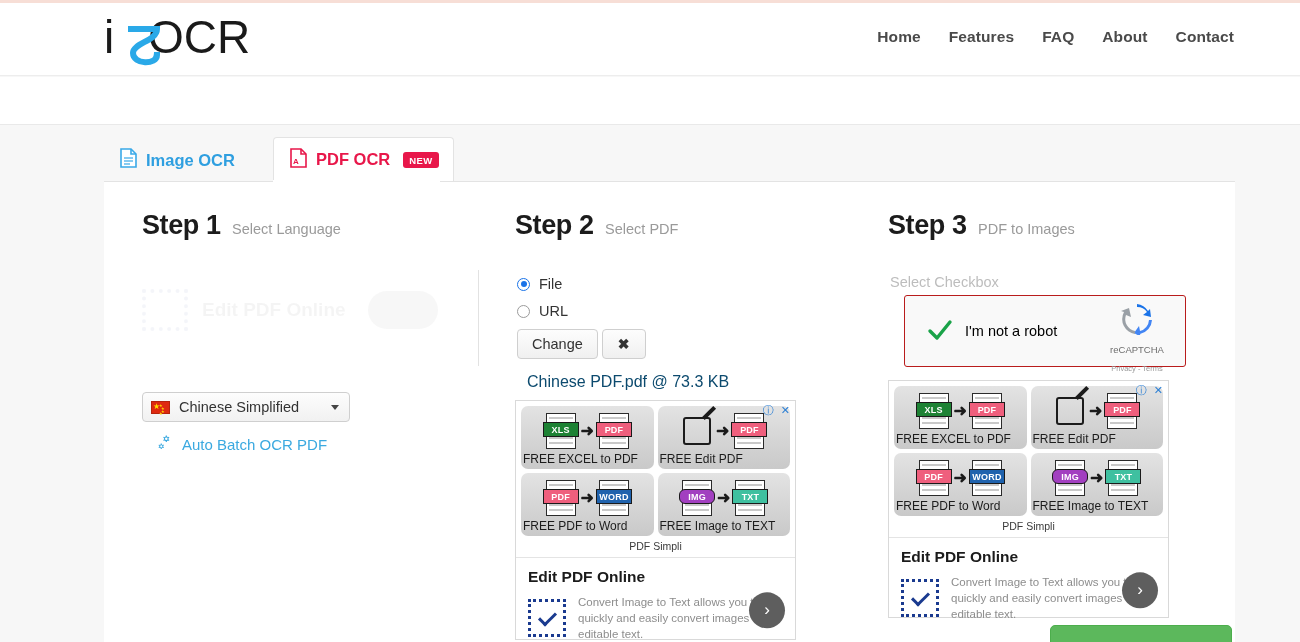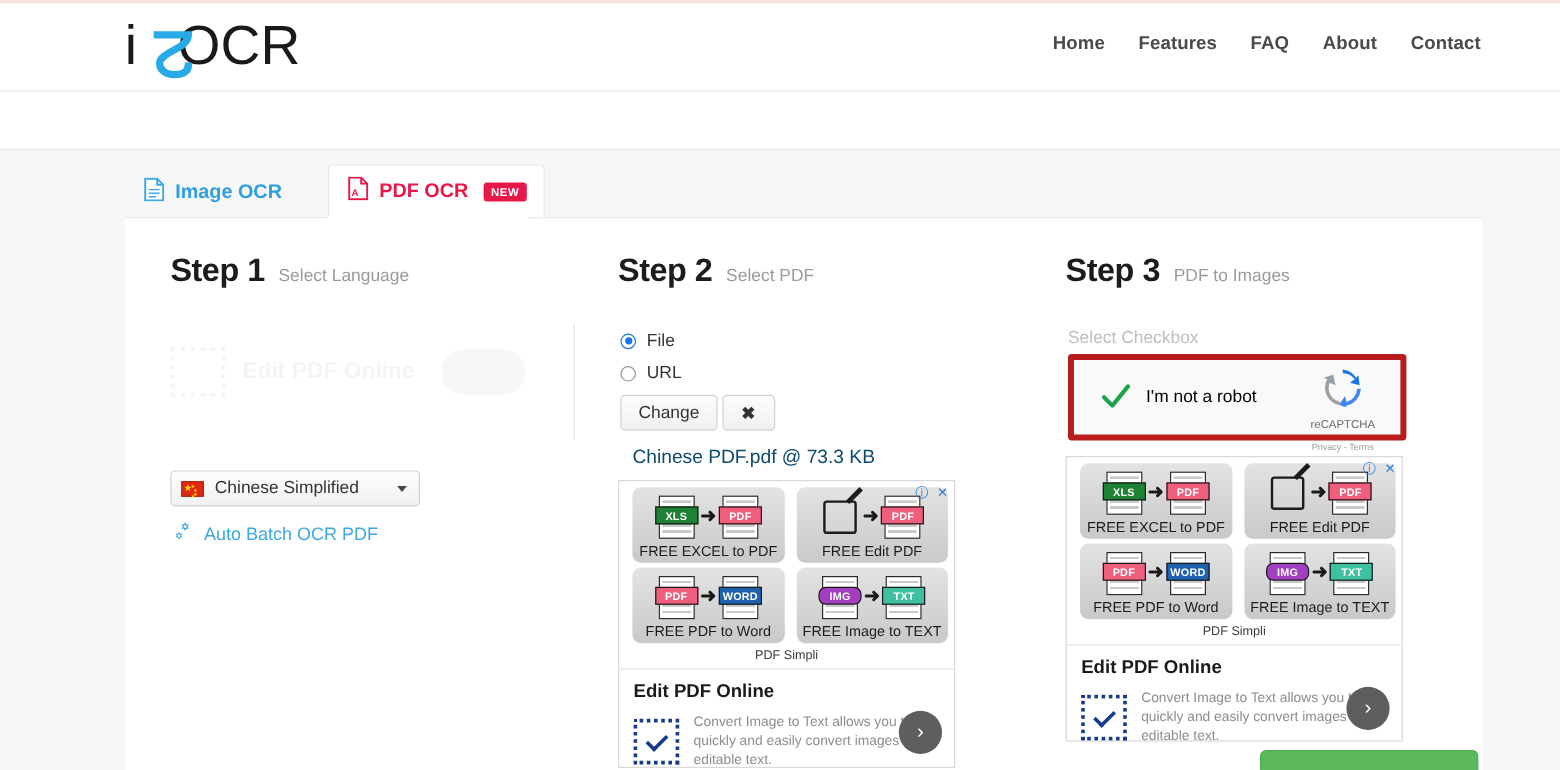--- a/index.html
+++ b/index.html
@@ -89,21 +89,21 @@
   .flag .s2 { left:7px; top:0px; font-size:4px; }
   .flag .s3 { left:9px; top:3px; font-size:4px; }
   .flag .s4 { left:9px; top:6px; font-size:4px; }
   .flag .s5 { left:7px; top:8px; font-size:4px; }
   .caret {
     position:absolute; right:10px; top:12px;
     width:0; height:0; border-left:4px solid transparent;
     border-right:4px solid transparent; border-top:5px solid #444;
   }
   .batchlink {
-    position:absolute; left:4px; top:253px;
+    position:absolute; left:16px; top:253px;
     display:flex; align-items:center; gap:7px;
     font-size:15px; color:#3ba9e0; cursor:pointer;
   }
   .gears { color:#3ba9e0; font-size:16px; line-height:1; }
 
   
   .radiorow { position:absolute; left:2px; display:flex; align-items:center; gap:9px; font-size:14.5px; color:#333; cursor:pointer;}
   .r-file { top:94px; }
   .r-url { top:121px; }
   .radio { width:13px; height:13px; border-radius:50%; border:1px solid #9b9b9b; background:#fff; position:relative; }
@@ -115,43 +115,43 @@
     background:linear-gradient(#fdfdfd,#f0f0f0); border:1px solid #cfcfcf;
     border-radius:4px; font-size:14.5px; color:#333; padding:6px 14px; cursor:pointer;
   }
   .gbtn.x { padding:6px 15px; font-weight:bold; font-size:14px; }
 
   .fileinfo { position:absolute; left:12px; top:191px; font-size:16px; color:#0c4a6e; white-space:nowrap; }
 
   
   .selectcb { position:absolute; left:2px; top:92px; font-size:14.5px; color:#bdbdbd; }
   .captcha {
-    position:absolute; left:2px; top:113px; width:282px; height:72px;
-    background:#f9f9f9; border:5px solid #b91c1c; border-radius:3px;
+    position:absolute; left:16px; top:113px; width:282px; height:72px;
+    background:#f9f9f9; border:1px solid #b91c1c; border-radius:3px;
     display:flex; align-items:center;
   }
   .checkmark { margin-left:22px; width:26px; height:26px; position:relative; }
   .checkmark svg { display:block; }
   .cap-label { font-size:14.5px; color:#000; margin-left:12px; }
   .cap-brand { position:absolute; right:10px; top:7px; width:76px; text-align:center; }
   .cap-logo { margin:0 auto; width:34px; height:34px; }
   .cap-name { font-size:9.5px; color:#6d6d6d; margin-top:1px; }
   .cap-terms { font-size:7.5px; color:#9a9a9a; margin-top:1px; }
 
   
   .adbox { position:absolute; background:#fff; border:1px solid #d9d9d9; }
   .ad2 { left:411px; top:218px; width:281px; height:240px; }
   .ad3 { left:784px; top:198px; width:281px; height:238px; }
 
   .adgrid { position:relative; width:100%; padding:5px 5px 0; }
   .adchoice { position:absolute; right:3px; top:2px; font-size:11px; color:#2b7fd4; letter-spacing:2px; z-index:5; }
   .tiles { display:grid; grid-template-columns:1fr 1fr; gap:4px; }
   .tile {
     background:linear-gradient(#e3e3e3,#c9c9c9); border-radius:7px;
-    padding:5px 2px 3px; text-align:center;margin-left:6px;
+    padding:5px 2px 3px; text-align:left;
   }
   .tilerow { display:flex; align-items:center; justify-content:center; gap:5px; height:40px; }
   .doc { position:relative; width:30px; height:36px; }
   .docpaper { position:absolute; inset:0; background:#fff; border:1.6px solid #2b2b2b; }
   .doclines { position:absolute; left:3px; right:3px; top:4px; height:28px;
     background:repeating-linear-gradient(#c9c9c9 0 2px, transparent 2px 5px); }
   .badge {
     position:absolute; left:-3px; top:9px; width:36px; height:15px;
     border:1.4px solid #1a1a1a; color:#fff; font-size:9px; font-weight:bold;
     display:flex; align-items:center; justify-content:center; letter-spacing:0.2px;

